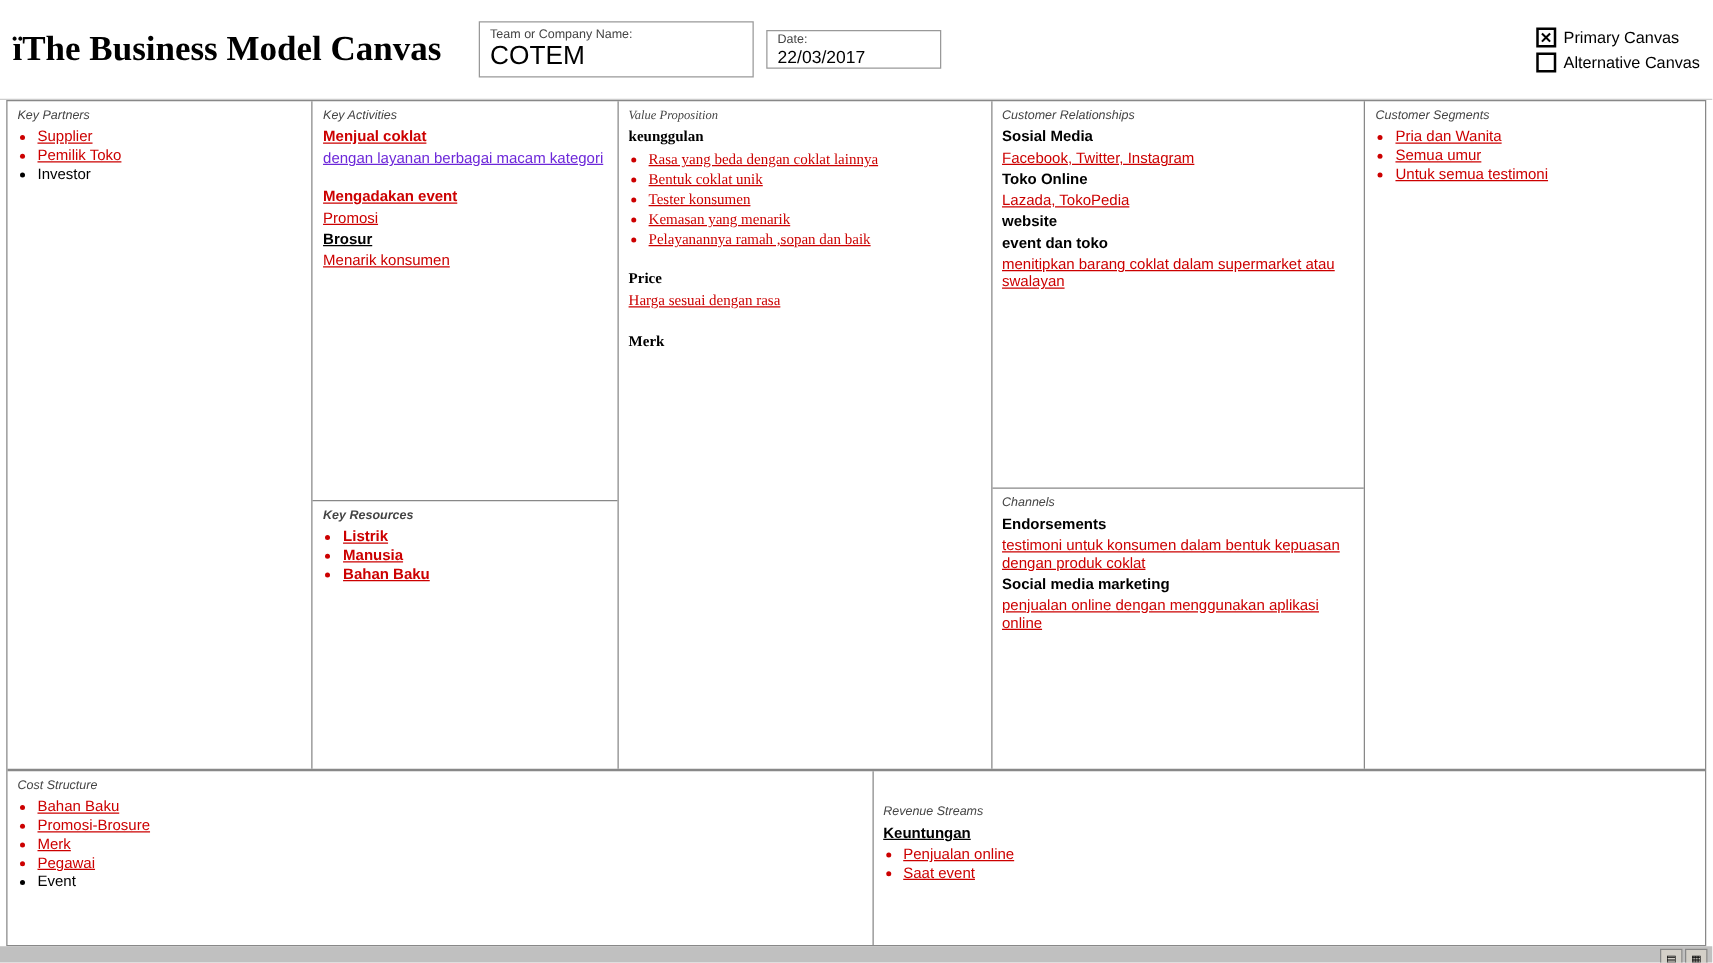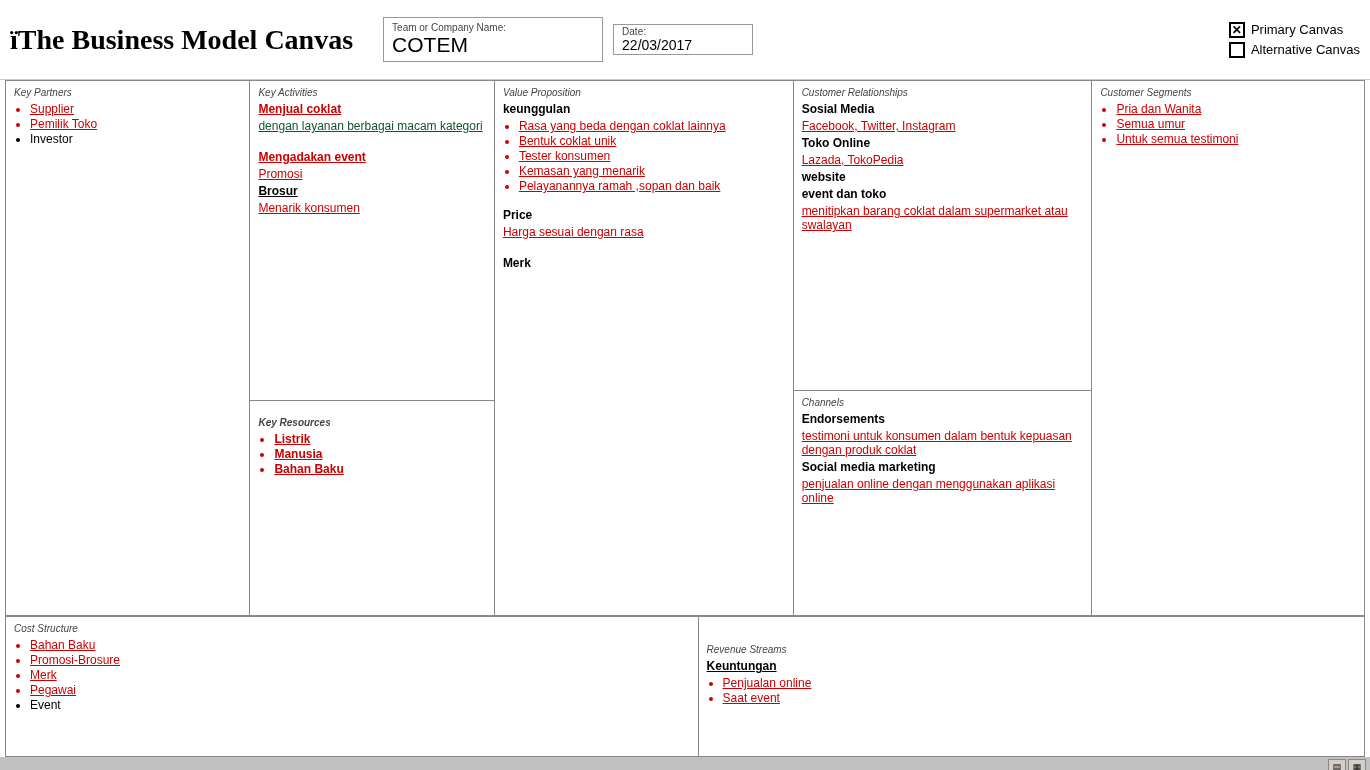--- a/index.html
+++ b/index.html
@@ -116,35 +116,35 @@
     
     .cell-key-partners {
       width: 18%;
     }
     
     .cell-key-activities-group {
       width: 18%;
       display: flex;
       flex-direction: column;
       border-right: 1px solid #888;
-      gap: 10px;
     }
     .cell-key-activities {
       border-bottom: 1px solid #888;
       padding: 6px 8px;
       flex: 0 0 60%;
     }
     .cell-key-resources {
       padding: 6px 8px;
       flex: 1;
       font-weight: bold;
     }
     
     .cell-value-prop {
       width: 22%;
+      font-family: Liberation Serif, serif;
     }
     
     .cell-cr-channels-group {
       width: 22%;
       display: flex;
       flex-direction: column;
       border-right: 1px solid #888;
     }
     .cell-customer-relationships {
       border-bottom: 1px solid #888;
@@ -251,21 +251,21 @@
         <li class="plain" style="text-decoration:underline; color:#cc0000;">Pemilik Toko</li>
         <li class="plain">Investor</li>
       </ul>
     </div>
 
     <div class="cell-key-activities-group">
 
       <div class="cell-key-activities">
         <div class="cell-header">Key Activities</div>
         <p><span class="bold-red">Menjual coklat</span></p>
-        <p style="color:#14532d; text-decoration:underline;">dengan layanan berbagai macam kategori</p>
+        <p style="color:#6d28d9; text-decoration:underline;">dengan layanan berbagai macam kategori</p>
         <br>
         <p><span class="bold-red">Mengadakan event</span></p>
         <p style="color:#cc0000; text-decoration:underline;">Promosi</p>
         <p><span style="font-weight:bold; text-decoration:underline;text-align:center;">Brosur</span></p>
         <p style="color:#cc0000; text-decoration:underline;">Menarik konsumen</p>
       </div>
 
       <div class="cell-key-resources">
         <div class="cell-header">Key Resources</div>
         <ul>

